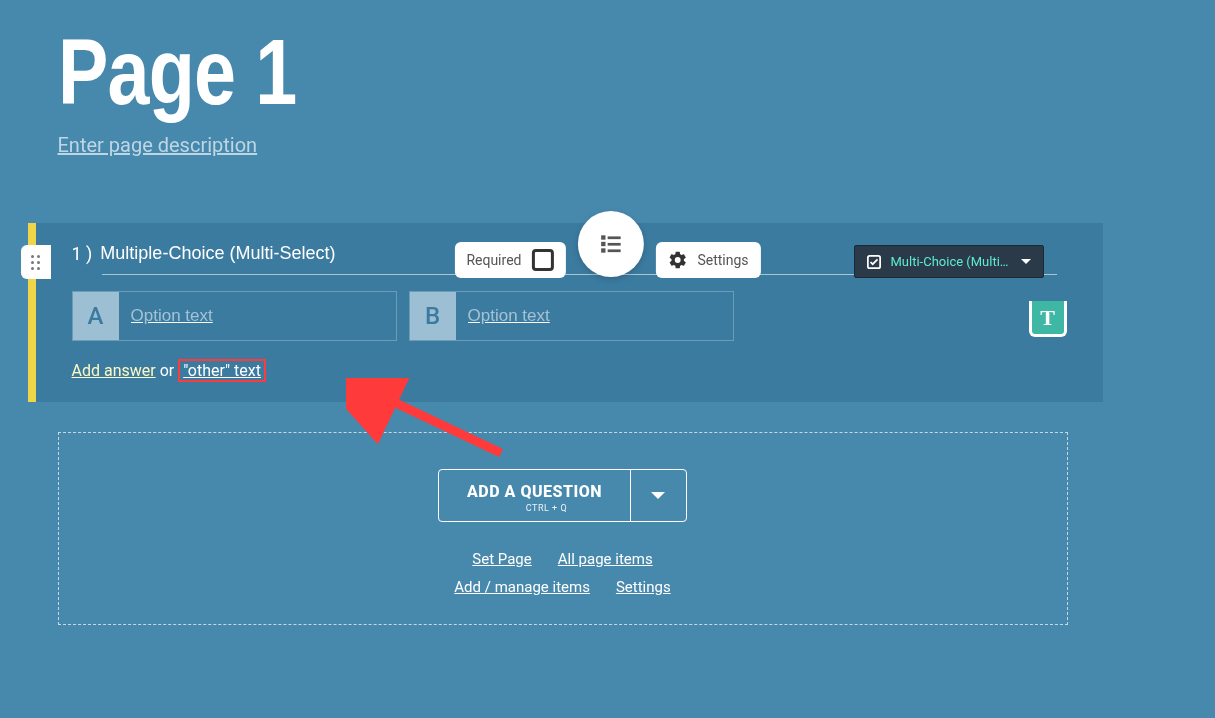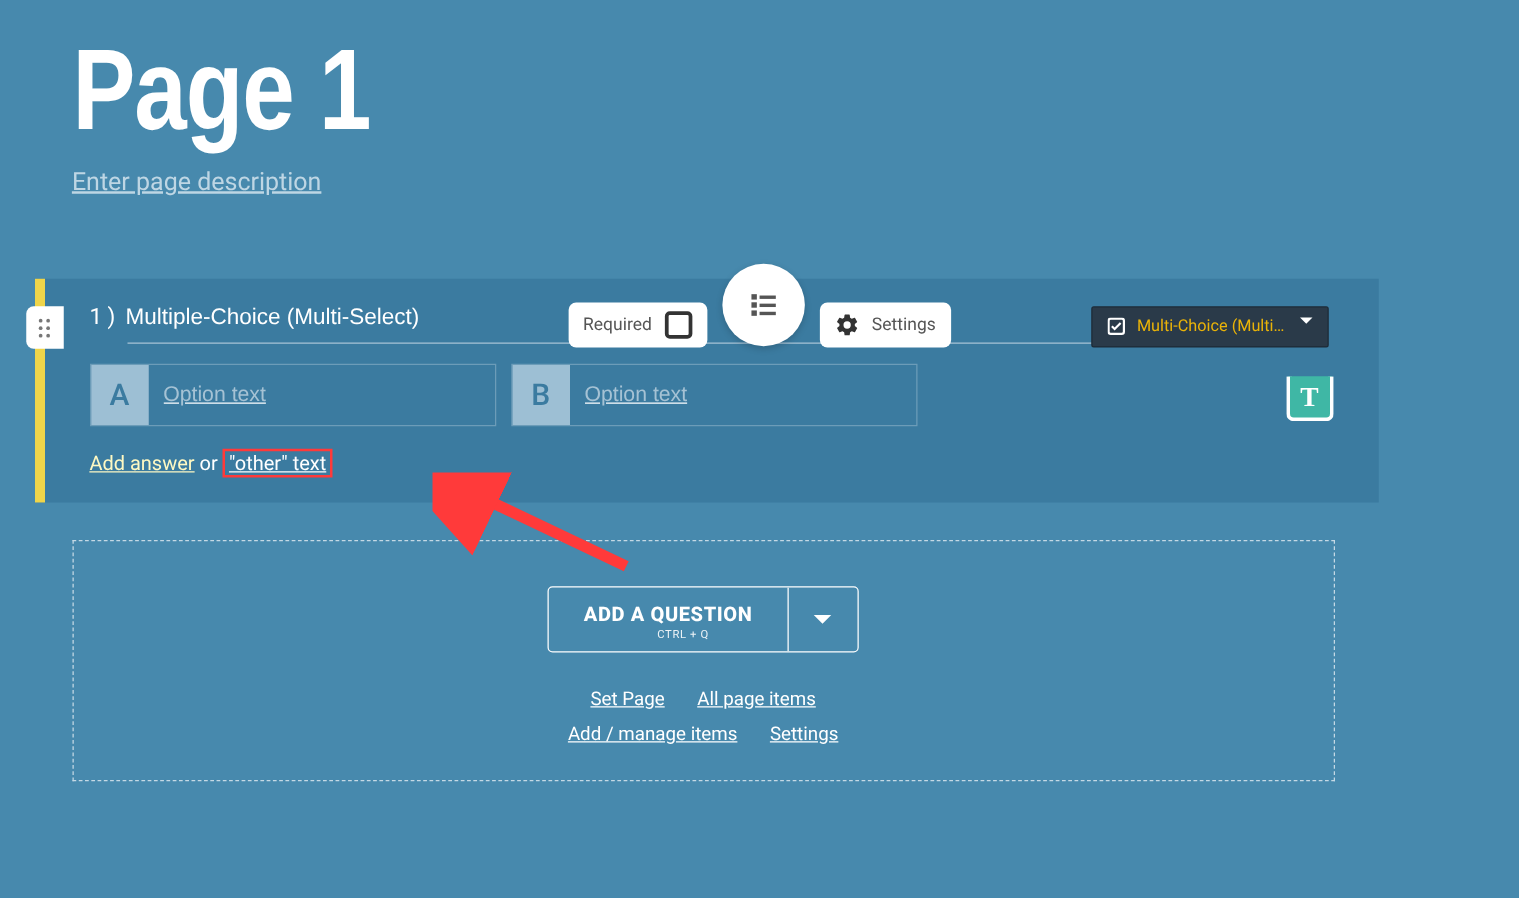--- a/index.html
+++ b/index.html
@@ -126,28 +126,29 @@
     background: transparent;
     border: none;
     color: #fff;
     font-size: 18px;
     outline: none;
     width: 600px;
   }
 
   .q-type-select {
     position: absolute;
-    right: 40px;
+    right: 59px;
     top: 22px;
     background: #2a3a49;
     border: 1px solid #1d2a36;
-    color: #eab308;
+    color: #5eead4;
     padding: 8px 12px;
     font-size: 13px;
     display: flex;
+    align-items: center;
     gap: 10px;
     width: 190px;
     border-radius: 2px;
   }
   .q-type-select .label {
     flex: 1;
     white-space: nowrap;
     overflow: hidden;
     text-overflow: ellipsis;
   }

